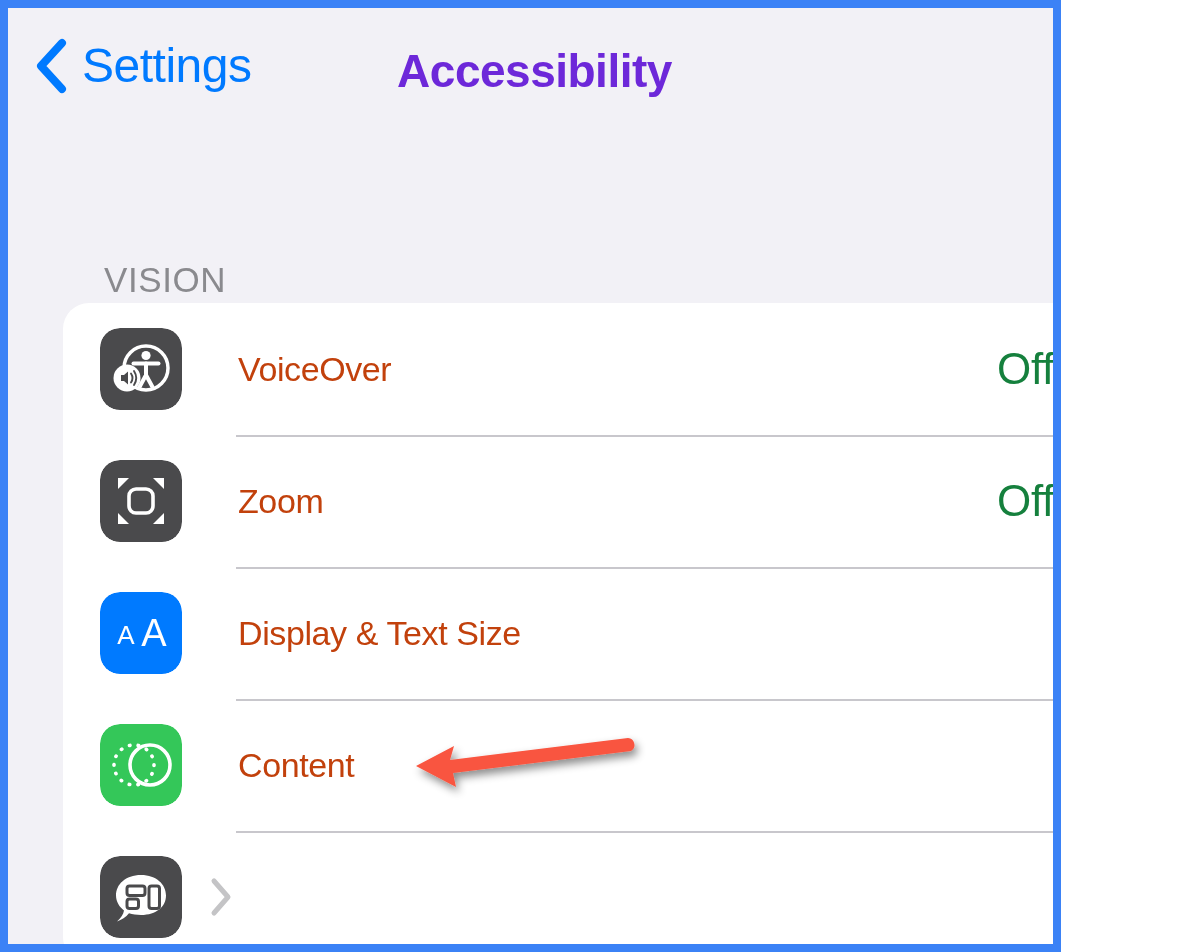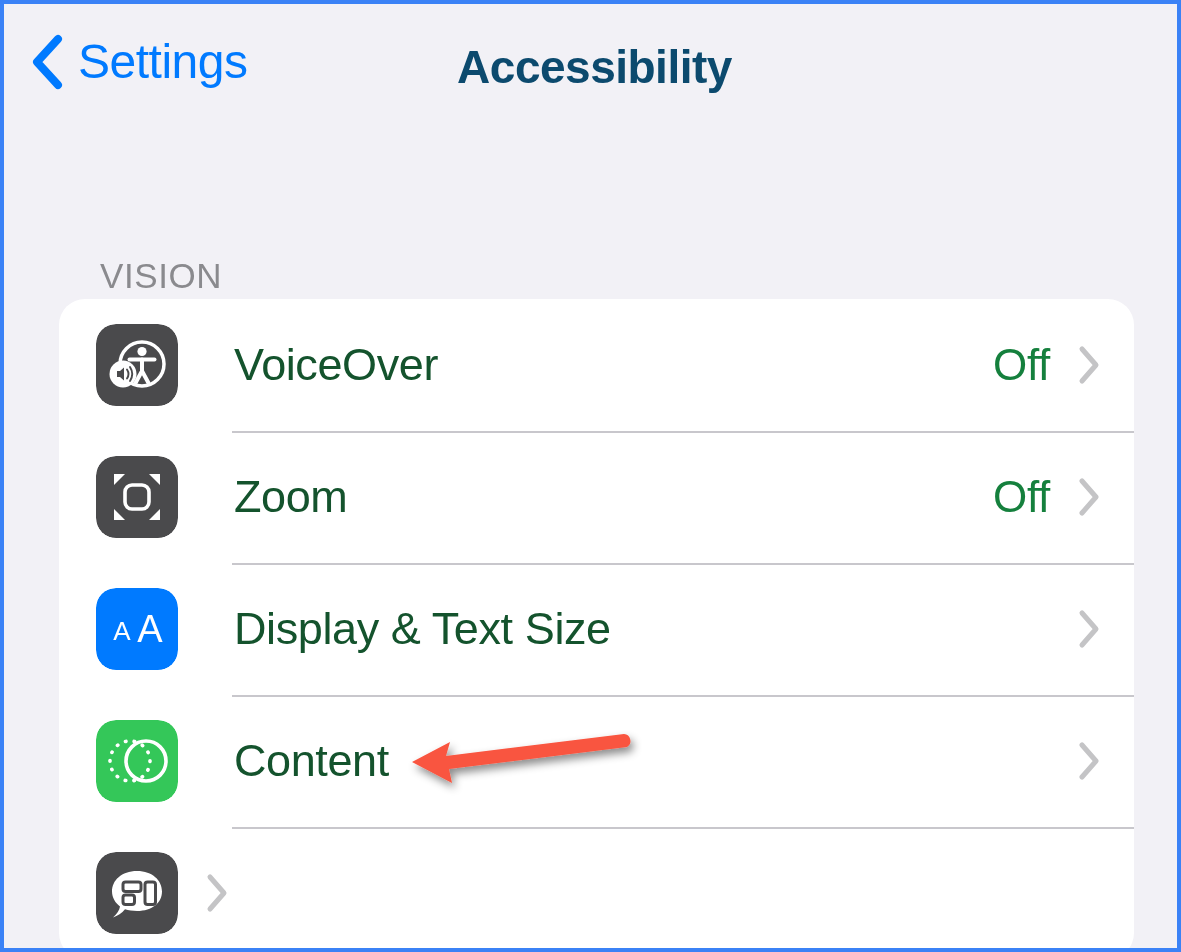--- a/index.html
+++ b/index.html
@@ -7,25 +7,25 @@
     padding: 0;
     background: #ffffff;
   }
   body {
     font-family: "Liberation Sans", sans-serif;
     -webkit-font-smoothing: antialiased;
   }
 
   .screen {
     position: relative;
-    width: 1181px;
+    width: 1061px;
     height: 952px;
     box-sizing: border-box;
     background: #f2f1f6;
-    border: 4px solid #3b82f6;
+    border: 8px solid #3b82f6;
     overflow: hidden;
   }
 
   
   .navbar {
     position: relative;
     height: 132px;
     width: 100%;
   }
   .back-button {
@@ -49,21 +49,21 @@
     line-height: 1;
   }
   .nav-title {
     position: absolute;
     left: 0;
     right: 0;
     top: 36px;
     text-align: center;
     font-size: 46px;
     font-weight: bold;
-    color: #0c4a6e;
+    color: #6d28d9;
     letter-spacing: -0.5px;
     padding-left: 8px;
   }
 
   
   .section-header {
     position: absolute;
     left: 96px;
     top: 228px;
     font-size: 35px;
@@ -105,22 +105,22 @@
   .row-icon {
     width: 82px;
     height: 82px;
     border-radius: 20px;
     flex: 0 0 auto;
     display: block;
   }
 
   .row-label {
     margin-left: 56px;
-    font-size: 45px;
-    color: #14532d;
+    font-size: 34px;
+    color: #c2410c;
     letter-spacing: -0.4px;
     flex: 1 1 auto;
     white-space: nowrap;
   }
 
   .row-value {
     font-size: 44px;
     color: #15803d;
     margin-right: 28px;
     letter-spacing: -0.3px;

